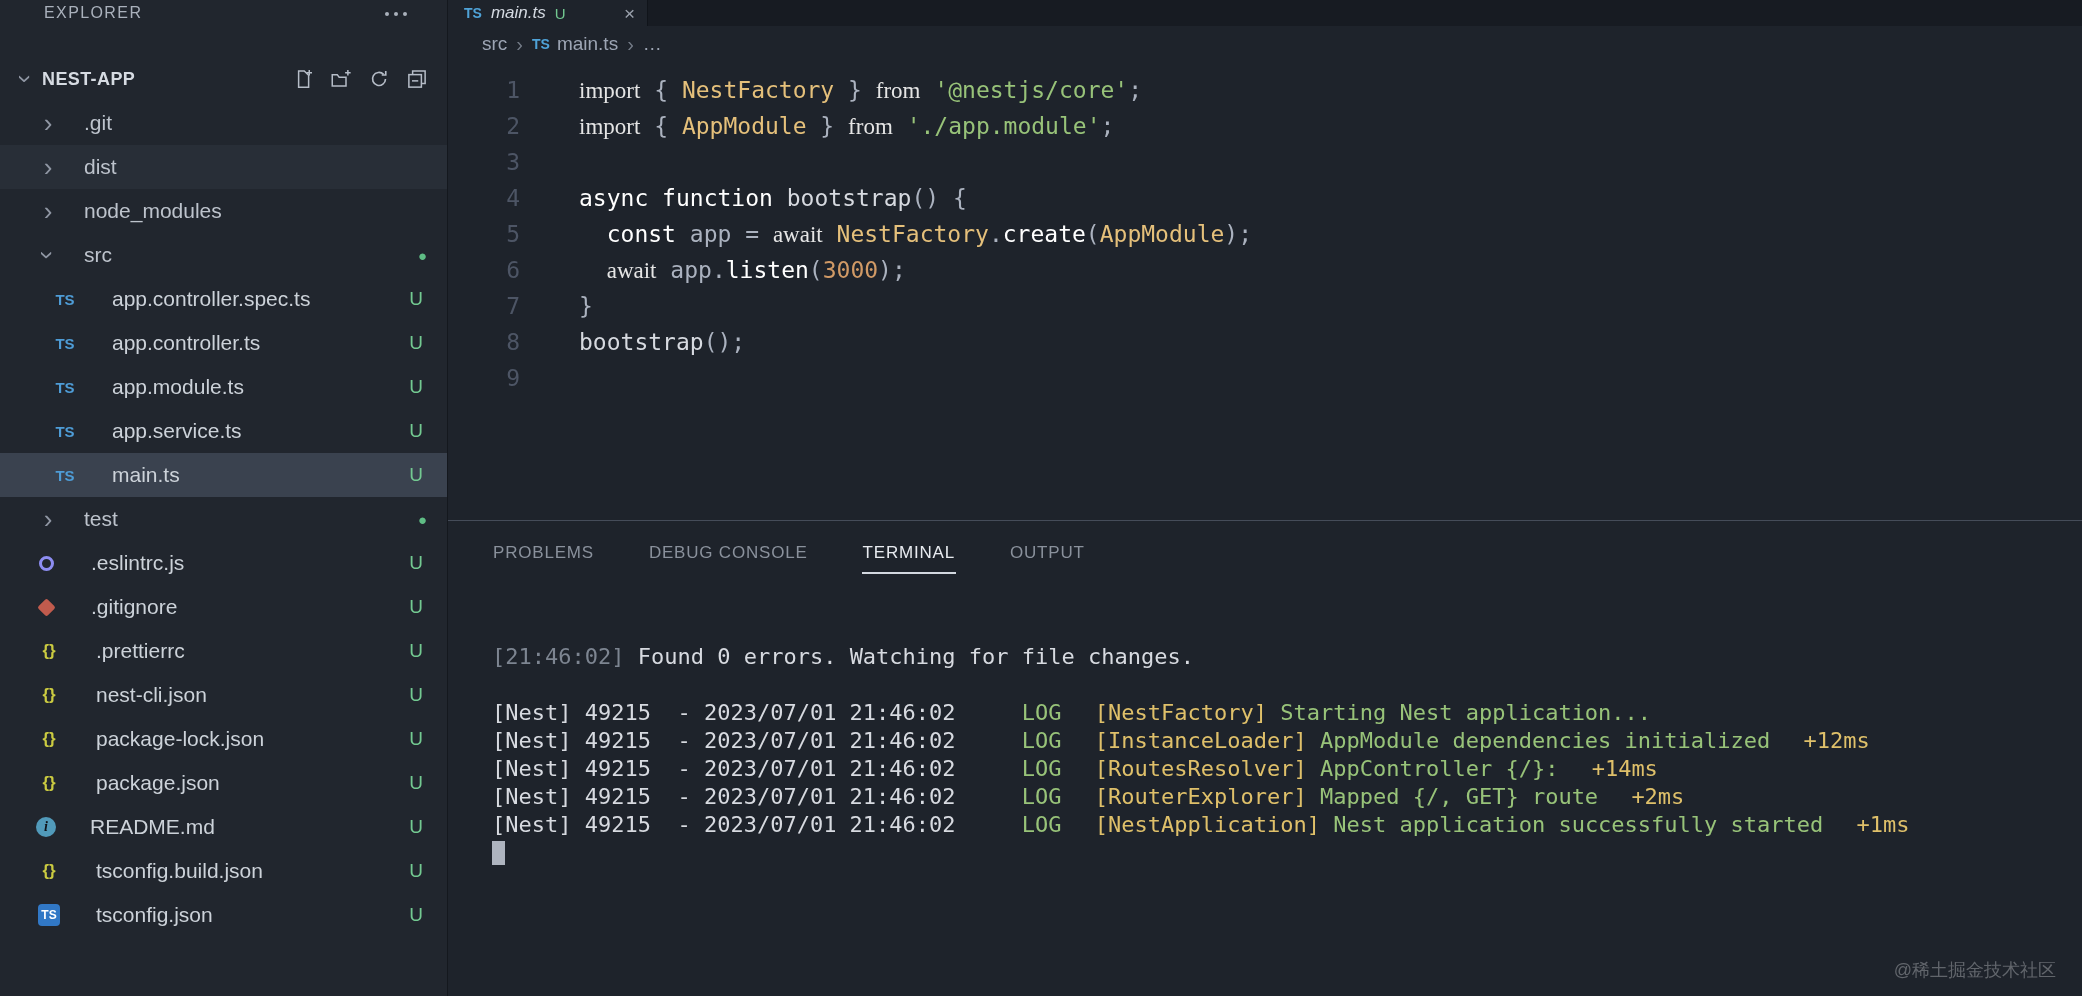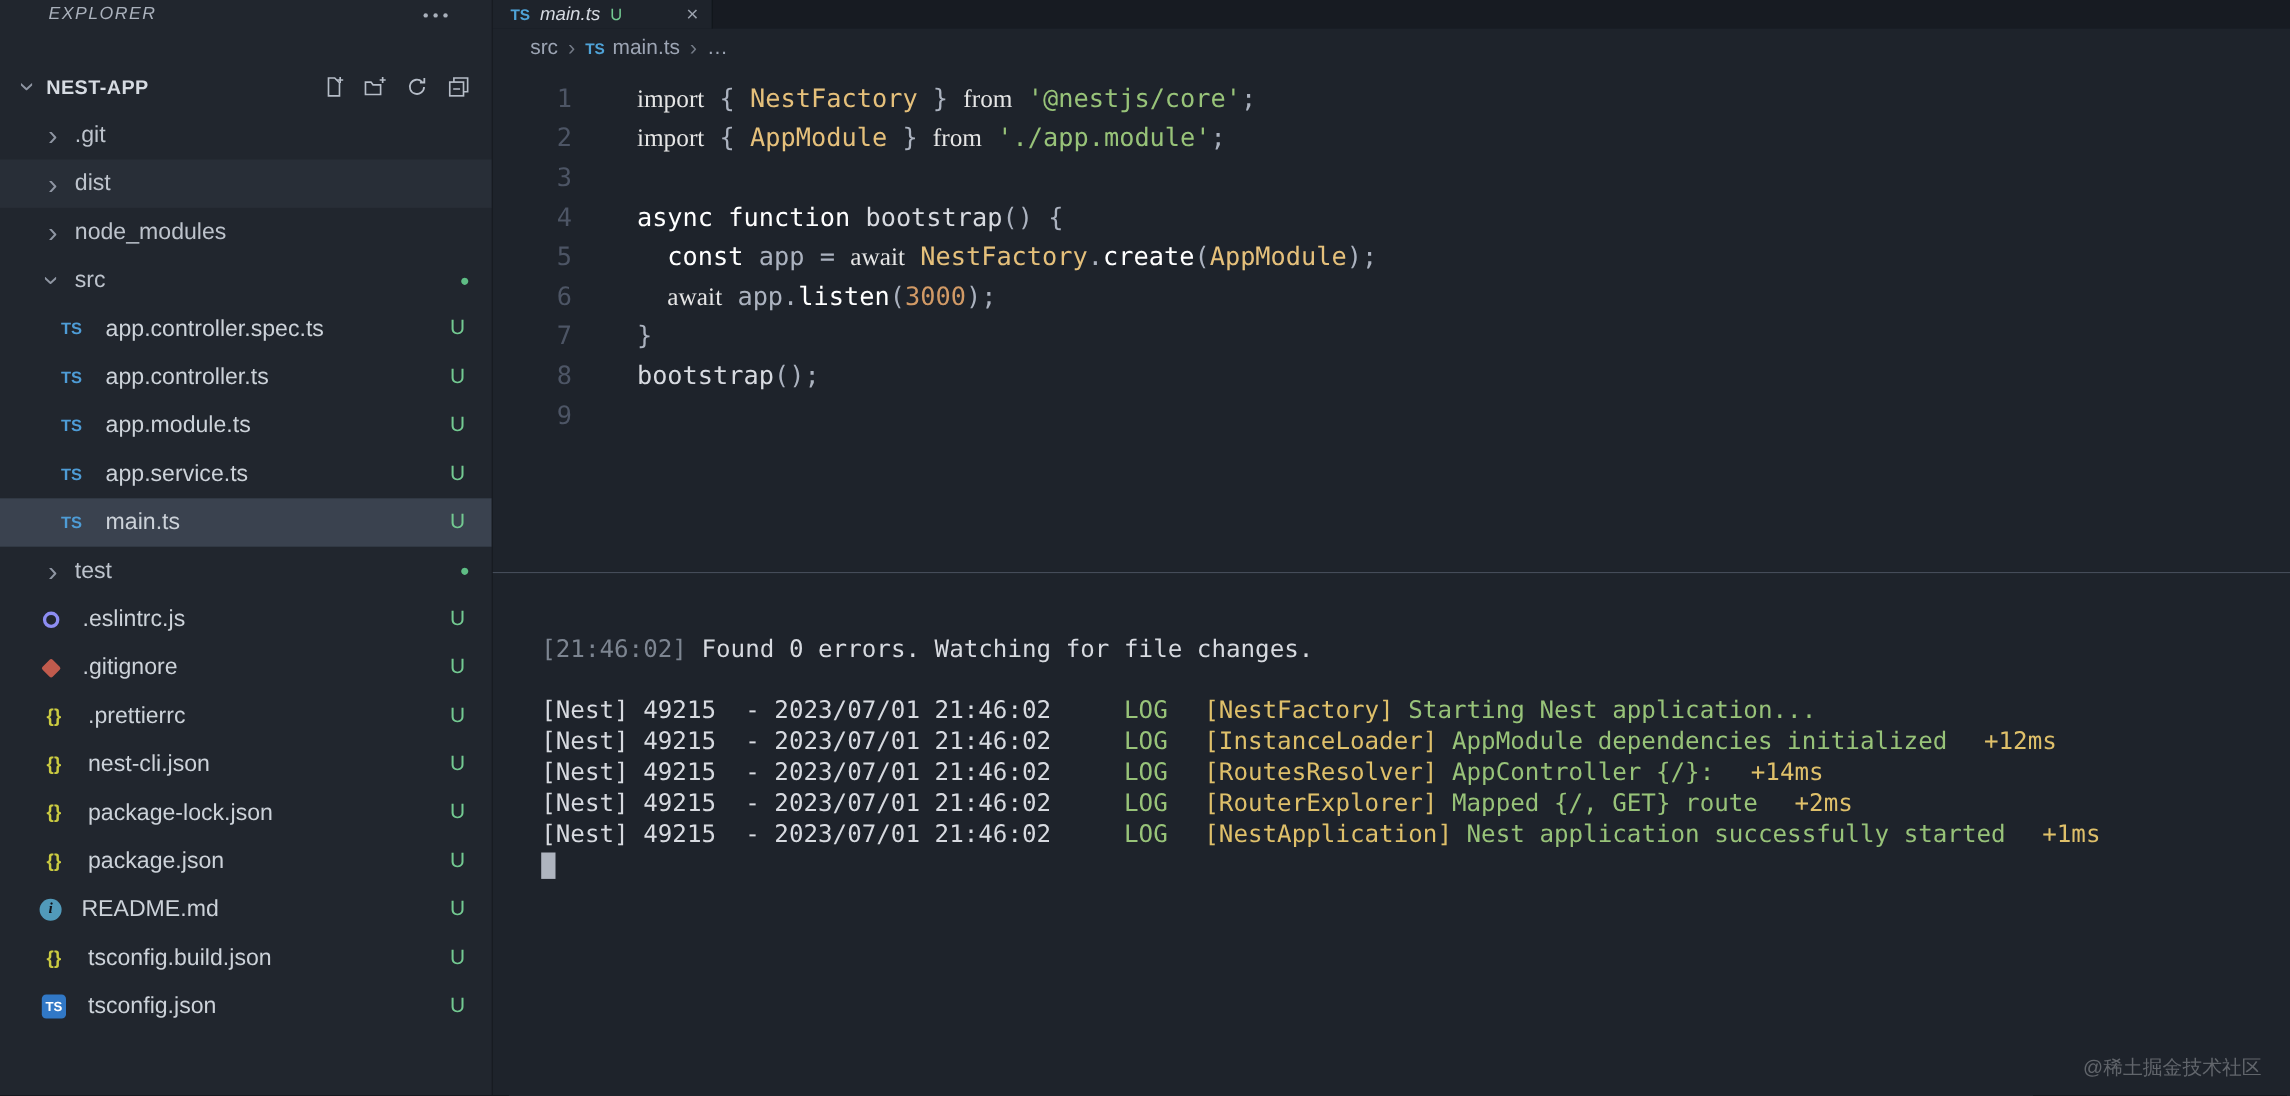--- a/index.html
+++ b/index.html
@@ -5,34 +5,34 @@
   * { margin:0; padding:0; box-sizing:border-box; }
   html,body { background:#0f1217; }
   .app {
     position:relative; width:2082px; height:996px; overflow:hidden;
     display:flex; background:#1e232b;
     font-family:"Liberation Sans", sans-serif;
     -webkit-font-smoothing:antialiased;
   }
   
   .sidebar { width:448px; min-width:448px; background:#21262e; border-right:1px solid #14181e; display:flex; flex-direction:column; }
-  .explorer-titlebar { height:57px; display:flex; align-items:flex-start; justify-content:space-between; padding:4px 40px 0 44px; color:#aab1bc; font-size:16px; letter-spacing:1.4px;font-style:italic; }
+  .explorer-titlebar { height:57px; display:flex; align-items:flex-start; justify-content:space-between; padding:4px 40px 0 44px; color:#aab1bc; font-size:16px; letter-spacing:1.4px; }
   .more-dots { display:flex; gap:5px; margin-top:8px; cursor:pointer; }
   .more-dots i { width:4px; height:4px; border-radius:50%; background:#aab1bc; display:block; }
   .ws-header { height:44px; display:flex; align-items:center; padding:0 20px 0 14px; color:#d6dbe2; font-size:18px; font-weight:700; letter-spacing:0.4px; }
   .ws-header .chev { margin-right:4px; }
   .ws-actions { margin-left:auto; display:flex; gap:18px; align-items:center; }
   .ws-actions span { display:inline-flex; cursor:pointer; }
   .tree { flex:1; overflow:hidden; }
   .trow { height:44px; display:flex; align-items:center; padding-right:20px; font-size:21px; color:#ccd2d9; cursor:pointer; }
   .trow.lvl1 { padding-left:36px; }
   .trow.lvl2 { padding-left:52px; }
   .trow.hover { background:#282e37; }
   .trow.selected { background:#3a424f; }
-  .trow .tlabel { margin-left:8px; white-space:nowrap; }
+  .trow .tlabel { margin-left:24px; white-space:nowrap; }
   .trow.folder .tlabel { color:#bdc3cc; }
   .chev { display:inline-flex; width:24px; justify-content:center; color:#8f96a3; font-size:26px; line-height:22px; font-weight:400; }
   .chev.open { transform:rotate(90deg); }
   .tspacer { flex:1; }
   .dot { color:#5fbd85; font-size:15px; margin-left:10px; line-height:1; }
   .ubadge { color:#73c991; font-size:19px; width:22px; text-align:center; margin-left:10px; }
   .ficon { width:26px; min-width:26px; margin-right:10px; display:inline-flex; align-items:center; justify-content:center; font-weight:700; }
   .fi-ts { color:#4e9cd6; font-size:15px; }
   .fi-tsconfig { background:#3178c6; color:#fff; font-size:12px; width:22px; height:22px; min-width:22px; border-radius:4px; margin-left:2px; margin-right:12px; }
   .fi-json { color:#cbcb41; font-size:17px; }
@@ -266,20 +266,26 @@
         <div class="cline"><span class="lnum">3</span><span class="lcontent"></span></div>
         <div class="cline"><span class="lnum">4</span><span class="lcontent"><span class="tok-bl">async</span><span class="tok-pl"> </span><span class="tok-bl">function</span><span class="tok-pl"> </span><span class="tok-fn">bootstrap</span><span class="tok-pl">() {</span></span></div>
         <div class="cline"><span class="lnum">5</span><span class="lcontent"><span class="tok-pl">  </span><span class="tok-bl">const</span><span class="tok-pl"> app = </span><span class="tok-kw">await</span><span class="tok-pl"> </span><span class="tok-cl">NestFactory</span><span class="tok-pl">.</span><span class="tok-bl">create</span><span class="tok-pl">(</span><span class="tok-cl">AppModule</span><span class="tok-pl">);</span></span></div>
         <div class="cline"><span class="lnum">6</span><span class="lcontent"><span class="tok-pl">  </span><span class="tok-kw">await</span><span class="tok-pl"> app.</span><span class="tok-bl">listen</span><span class="tok-pl">(</span><span class="tok-nu">3000</span><span class="tok-pl">);</span></span></div>
         <div class="cline"><span class="lnum">7</span><span class="lcontent"><span class="tok-pl">}</span></span></div>
         <div class="cline"><span class="lnum">8</span><span class="lcontent"><span class="tok-fn">bootstrap</span><span class="tok-pl">();</span></span></div>
         <div class="cline"><span class="lnum">9</span><span class="lcontent"></span></div>
       </div>
 
     <div class="panel">
+      <div class="panel-tabs">
+          <div class="ptab">PROBLEMS</div>
+          <div class="ptab">DEBUG CONSOLE</div>
+          <div class="ptab active">TERMINAL</div>
+          <div class="ptab">OUTPUT</div>
+        </div>
       <div class="terminal">
           <div class="tline"></div>
           <div class="tline"><span class="seg-gy">[21:46:02] </span><span class="seg-wh">Found 0 errors. Watching for file changes.</span></div>
           <div class="tline"></div>
           <div class="tline"><span class="seg-wh">[Nest] 49215  - 2023/07/01 21:46:02     </span><span class="seg-gn">LOG </span><span class="seg-yl">[NestFactory] </span><span class="seg-gn">Starting Nest application...</span></div>
           <div class="tline"><span class="seg-wh">[Nest] 49215  - 2023/07/01 21:46:02     </span><span class="seg-gn">LOG </span><span class="seg-yl">[InstanceLoader] </span><span class="seg-gn">AppModule dependencies initialized </span><span class="seg-yl">+12ms</span></div>
           <div class="tline"><span class="seg-wh">[Nest] 49215  - 2023/07/01 21:46:02     </span><span class="seg-gn">LOG </span><span class="seg-yl">[RoutesResolver] </span><span class="seg-gn">AppController {/}: </span><span class="seg-yl">+14ms</span></div>
           <div class="tline"><span class="seg-wh">[Nest] 49215  - 2023/07/01 21:46:02     </span><span class="seg-gn">LOG </span><span class="seg-yl">[RouterExplorer] </span><span class="seg-gn">Mapped {/, GET} route </span><span class="seg-yl">+2ms</span></div>
           <div class="tline"><span class="seg-wh">[Nest] 49215  - 2023/07/01 21:46:02     </span><span class="seg-gn">LOG </span><span class="seg-yl">[NestApplication] </span><span class="seg-gn">Nest application successfully started </span><span class="seg-yl">+1ms</span></div>
           <div class="tline"><span class="cursor-block"></span></div>

